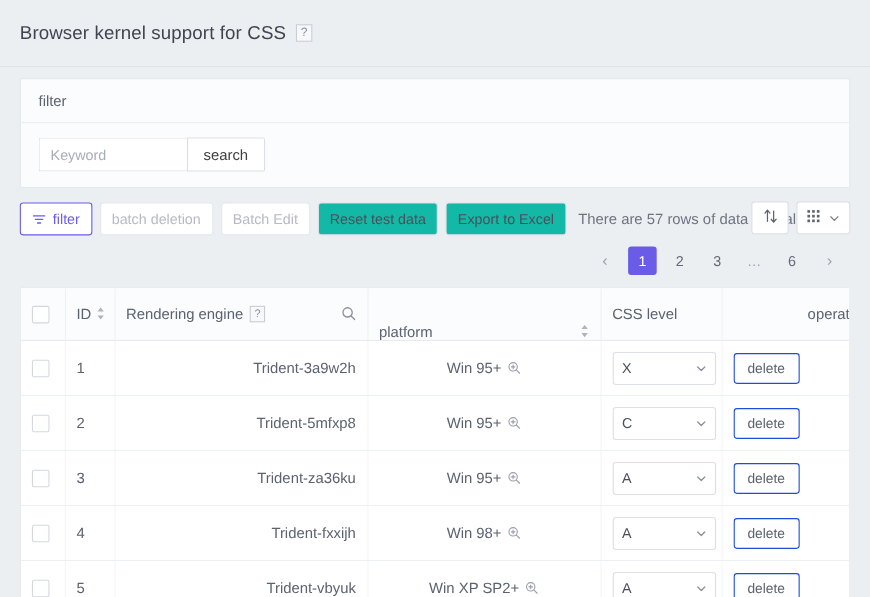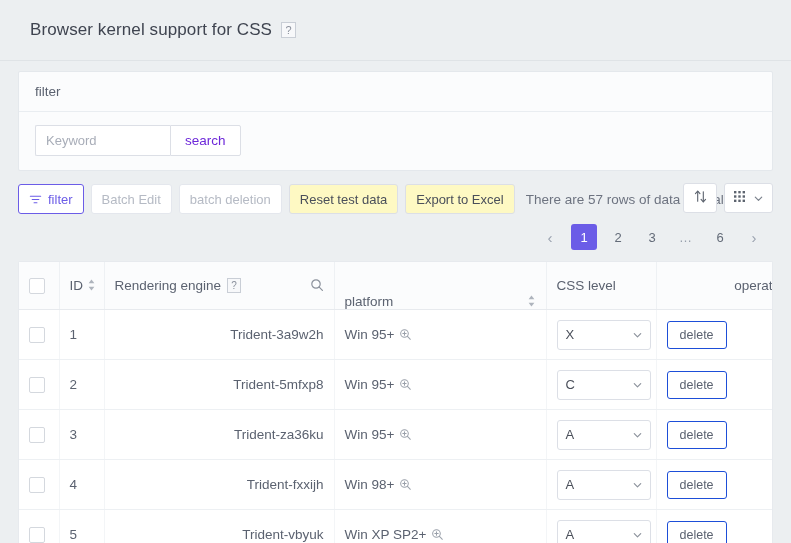--- a/index.html
+++ b/index.html
@@ -15,21 +15,21 @@
     width: 791px; height: 543px;
     position: relative;
     background: #eceff1;
   }
 
   
   .page-header {
     height: 61px;
     display: flex;
     align-items: center;
-    padding: 0 30px;
+    padding: 0 18px;
     background: #eceff1;
     border-bottom: 1px solid #dfe3e6;
   }
   .page-title {
     font-size: 17px;
     color: #3f4450;
     letter-spacing: .1px;
   }
   .help-badge {
     display: inline-flex;
@@ -79,40 +79,40 @@
     border-radius: 2px 0 0 2px;
     font-family: "Liberation Sans", sans-serif;
   }
   .kw-input::placeholder { color: #a8adb8; }
   .search-btn {
     height: 31px;
     padding: 0 14px;
     border: 1px solid #dcdfe6;
     background: #fff;
     font-size: 13.5px;
-    color: #6d28d9;
+    color: #404040;
     cursor: pointer;
     border-radius: 0 2px 2px 0;
     font-family: "Liberation Sans", sans-serif;
   }
 
   
   .toolbar {
     display: flex;
     align-items: center;
     margin-top: 12px;
     position: relative;
     min-height: 32px;
   }
   .tb-btn {
     height: 30px;
     padding: 0 10px;
     margin-right: 7px;
     border: 1px solid #dcdfe6;
-    background: #fef9c3;
+    background: #14b8a6;
     border-radius: 3px;
     font-size: 13px;
     color: #4a4f5a;
     cursor: pointer;
     display: inline-flex;
     align-items: center;
     white-space: nowrap;
     font-family: "Liberation Sans", sans-serif;
   }
   .tb-btn.primary-outline {
@@ -246,21 +246,21 @@
     border: 1px solid #c9ced6;
     background: #f7f8fa;
     color: #8a909c;
     font-size: 10px;
     line-height: 1;
     cursor: pointer;
   }
   .hdr-search { display: inline-flex; cursor: pointer; margin-left: auto; }
 
   .cell-eng { padding-left: 12px !important; text-align: right; }
-  .plat-cell { display: flex; align-items: center; gap: 5px; }
+  .plat-cell { display: flex; align-items: center; gap: 5px; justify-content: center; }
   .zoom-ic { display: inline-flex; cursor: pointer; }
 
   .css-select {
     position: relative;
     width: 94px;
     height: 30px;
     border: 1px solid #dcdfe6;
     border-radius: 3px;
     background: #fff;
     display: flex;
@@ -315,22 +315,22 @@
             <g stroke="#6b5ce7" stroke-width="1.3" stroke-linecap="round">
               <line x1="1.5" y1="3.5" x2="12.5" y2="3.5"></line>
               <line x1="3.5" y1="7" x2="10.5" y2="7"></line>
               <line x1="5.5" y1="10.5" x2="8.5" y2="10.5"></line>
             </g>
           </svg>
         </span>
         <span>filter</span>
       </button>
 
+      <button class="tb-btn disabled">batch deletion</button>
       <button class="tb-btn disabled">Batch Edit</button>
-      <button class="tb-btn disabled">batch deletion</button>
       <button class="tb-btn">Reset test data</button>
       <button class="tb-btn">Export to Excel</button>
 
       <span class="rows-total">There are 57 rows of data in total.</span>
 
       <div class="tb-right">
         <button class="icon-btn">
           <span>
             <svg width="15" height="15" viewBox="0 0 16 16">
               <g stroke="#5d646f" stroke-width="1.2" fill="none" stroke-linecap="round" stroke-linejoin="round">

